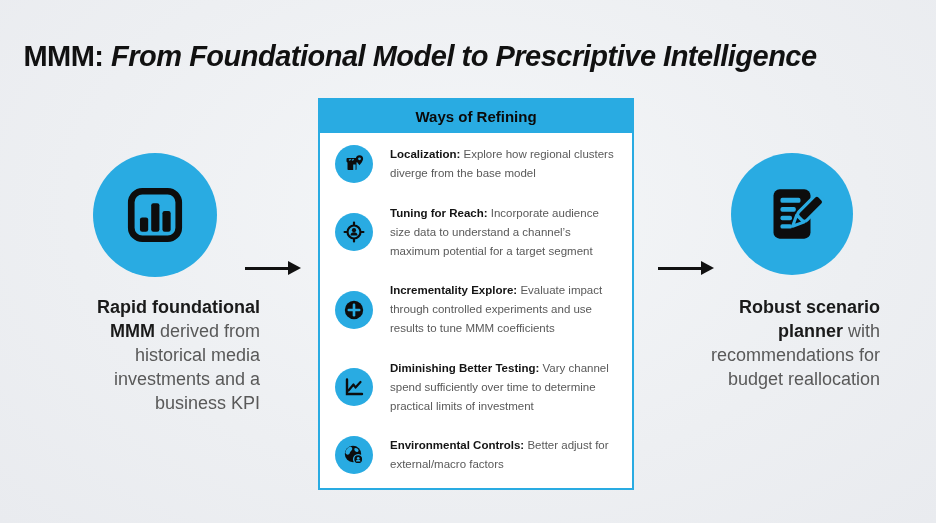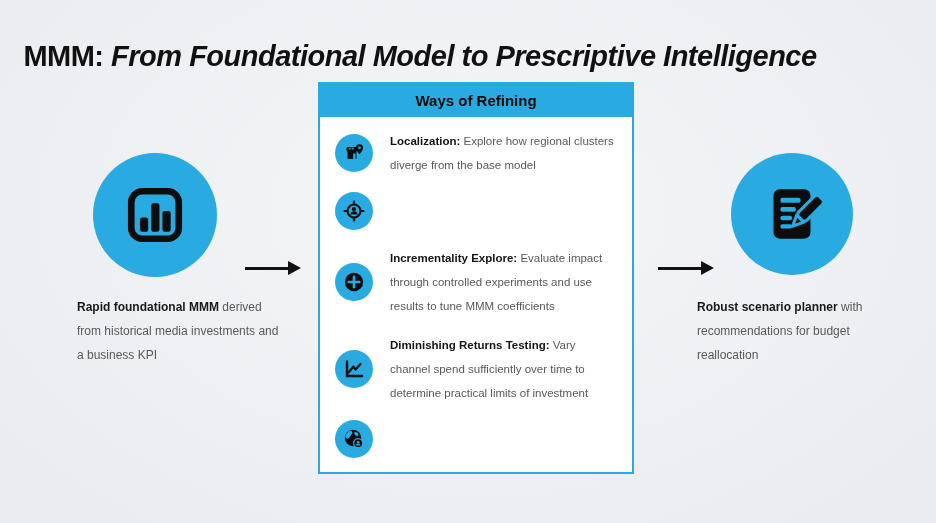--- a/index.html
+++ b/index.html
@@ -18,57 +18,57 @@
   
   .big-circle{
     position:absolute;width:124px;height:124px;border-radius:50%;
     background:var(--blue);display:flex;align-items:center;justify-content:center;
   }
   #left-circle{left:93px;top:153px;}
   #right-circle{left:731px;top:153px;width:122px;height:122px;}
 
   
   .side-text{
-    position:absolute;width:210px;text-align:left;
-    font-size:12px;line-height:24px;color:#595959;margin-left:27px;
+    position:absolute;width:210px;text-align:right;
+    font-size:18px;line-height:24px;color:#595959;
   }
   .side-text .b{font-weight:700;color:#1a1a1a;}
   #left-text{left:50px;top:295px;}
   #right-text{left:670px;top:295px;}
 
   
   .arrow{position:absolute;width:56px;height:14px;}
   #arrow-left{left:245px;top:261px;}
   #arrow-right{left:658px;top:261px;}
   .arrow .shaft{position:absolute;left:0;top:5.5px;width:44px;height:3px;background:#111;}
   .arrow .head{
     position:absolute;right:0;top:0;width:0;height:0;
     border-left:13px solid #111;border-top:7px solid transparent;border-bottom:7px solid transparent;
   }
 
   
   .panel{
-    position:absolute;left:318px;top:82px;width:316px;height:392px;
+    position:absolute;left:318px;top:98px;width:316px;height:392px;
     background:#ffffff;border:2px solid var(--blue);box-sizing:border-box;
   }
   .panel-header{
     height:33px;background:var(--blue);display:flex;align-items:center;justify-content:center;
     font-size:15px;font-weight:700;color:#0a0a0a;
   }
   .panel-body{
     height:calc(100% - 33px);box-sizing:border-box;padding:12px 0 14px 0;
     display:flex;flex-direction:column;justify-content:space-between;
   }
   .item{display:flex;align-items:center;padding-left:15px;}
   .item-icon{
     flex:0 0 38px;width:38px;height:38px;border-radius:50%;background:var(--blue);
     display:flex;align-items:center;justify-content:center;
   }
   .item-text{
-    margin-left:17px;width:228px;font-size:11.5px;line-height:24px;color:#595959;
+    margin-left:17px;width:228px;font-size:11.5px;line-height:19px;color:#595959;
   }
   .item-text .b{font-weight:700;color:#141414;}
   svg{display:block;}
 </style>
 </head>
 <body>
 
 <div class="title">
   <span class="t-prefix">MMM:</span><span class="t-rest"> From Foundational Model to Prescriptive Intelligence</span>
 </div>
@@ -124,20 +124,24 @@
         <svg width="24" height="24" viewBox="0 0 24 24">
           <circle cx="12" cy="12" r="6.5" fill="none" stroke="#0d0d0d" stroke-width="2.2"></circle>
           <rect x="10.9" y="1.5" width="2.2" height="4" rx="1" fill="#0d0d0d"></rect>
           <rect x="10.9" y="18.5" width="2.2" height="4" rx="1" fill="#0d0d0d"></rect>
           <rect x="1.5" y="10.9" width="4" height="2.2" rx="1" fill="#0d0d0d"></rect>
           <rect x="18.5" y="10.9" width="4" height="2.2" rx="1" fill="#0d0d0d"></rect>
           <circle cx="12" cy="10.2" r="2.1" fill="#0d0d0d"></circle>
           <path d="M8.4 15.6 c0-2.1 1.6-3.3 3.6-3.3 s3.6 1.2 3.6 3.3 Z" fill="#0d0d0d"></path>
         </svg>
       </div>
+      <div class="item-text">
+        <span class="b">Tuning for Reach:</span>
+        <span>Incorporate audience size data to understand a channel’s maximum potential for a target segment</span>
+      </div>
     </div>
 
     <div class="item">
       <div class="item-icon">
         <svg width="24" height="24" viewBox="0 0 24 24">
           <circle cx="12" cy="12" r="9.2" fill="#0d0d0d"></circle>
           <rect x="10.7" y="5.5" width="2.6" height="13" rx="1.2" fill="#29abe2"></rect>
           <rect x="5.5" y="10.7" width="13" height="2.6" rx="1.2" fill="#29abe2"></rect>
         </svg>
       </div>
@@ -148,35 +152,39 @@
     </div>
 
     <div class="item">
       <div class="item-icon">
         <svg width="24" height="24" viewBox="0 0 24 24">
           <path d="M5 4.5 V19 H20" fill="none" stroke="#0d0d0d" stroke-width="2.4" stroke-linecap="round"></path>
           <path d="M6.5 15.5 L11.5 9.5 L13.5 12.5 L18.5 7" fill="none" stroke="#0d0d0d" stroke-width="2.2" stroke-linecap="round" stroke-linejoin="round"></path>
         </svg>
       </div>
       <div class="item-text">
-        <span class="b">Diminishing Returns Testing:</span>
+        <span class="b">Diminishing Better Testing:</span>
         <span>Vary channel spend sufficiently over time to determine practical limits of investment</span>
       </div>
     </div>
 
     <div class="item">
       <div class="item-icon">
         <svg width="24" height="24" viewBox="0 0 24 24">
           <circle cx="11" cy="11" r="8.2" fill="#0d0d0d"></circle>
           <path d="M8.5 3.5 c2.5 1 2 3.5 0.5 4.5 c-1.5 1 -1 3 -2.5 3.5 c-1.4 0.5 -3 -0.5 -3.2 -2 c0.5 -3 2.6 -5.2 5.2 -6 Z" fill="#29abe2"></path>
           <path d="M13.5 5 c1.8 0 3.5 1.5 3 3 c-0.5 1.5 -2.5 1 -3.5 0 c-1 -1 -1 -3 0.5 -3 Z" fill="#29abe2"></path>
           <circle cx="16.2" cy="16.2" r="4.6" fill="#0d0d0d" stroke="#29abe2" stroke-width="1.4"></circle>
           <circle cx="16.2" cy="15.2" r="1.3" fill="#29abe2"></circle>
           <path d="M13.9 18.6 c0-1.4 1-2.2 2.3-2.2 s2.3 0.8 2.3 2.2 Z" fill="#29abe2"></path>
         </svg>
+      </div>
+      <div class="item-text">
+        <span class="b">Environmental Controls:</span>
+        <span>Better adjust for external/macro factors</span>
       </div>
     </div>
 
   </div>
 </div>
 
 <div class="big-circle" id="right-circle">
   <span>
     <svg width="74" height="74" viewBox="0 0 48 48">
       <rect x="12" y="8" width="24" height="32" rx="4" fill="#0d0d0d"></rect>

